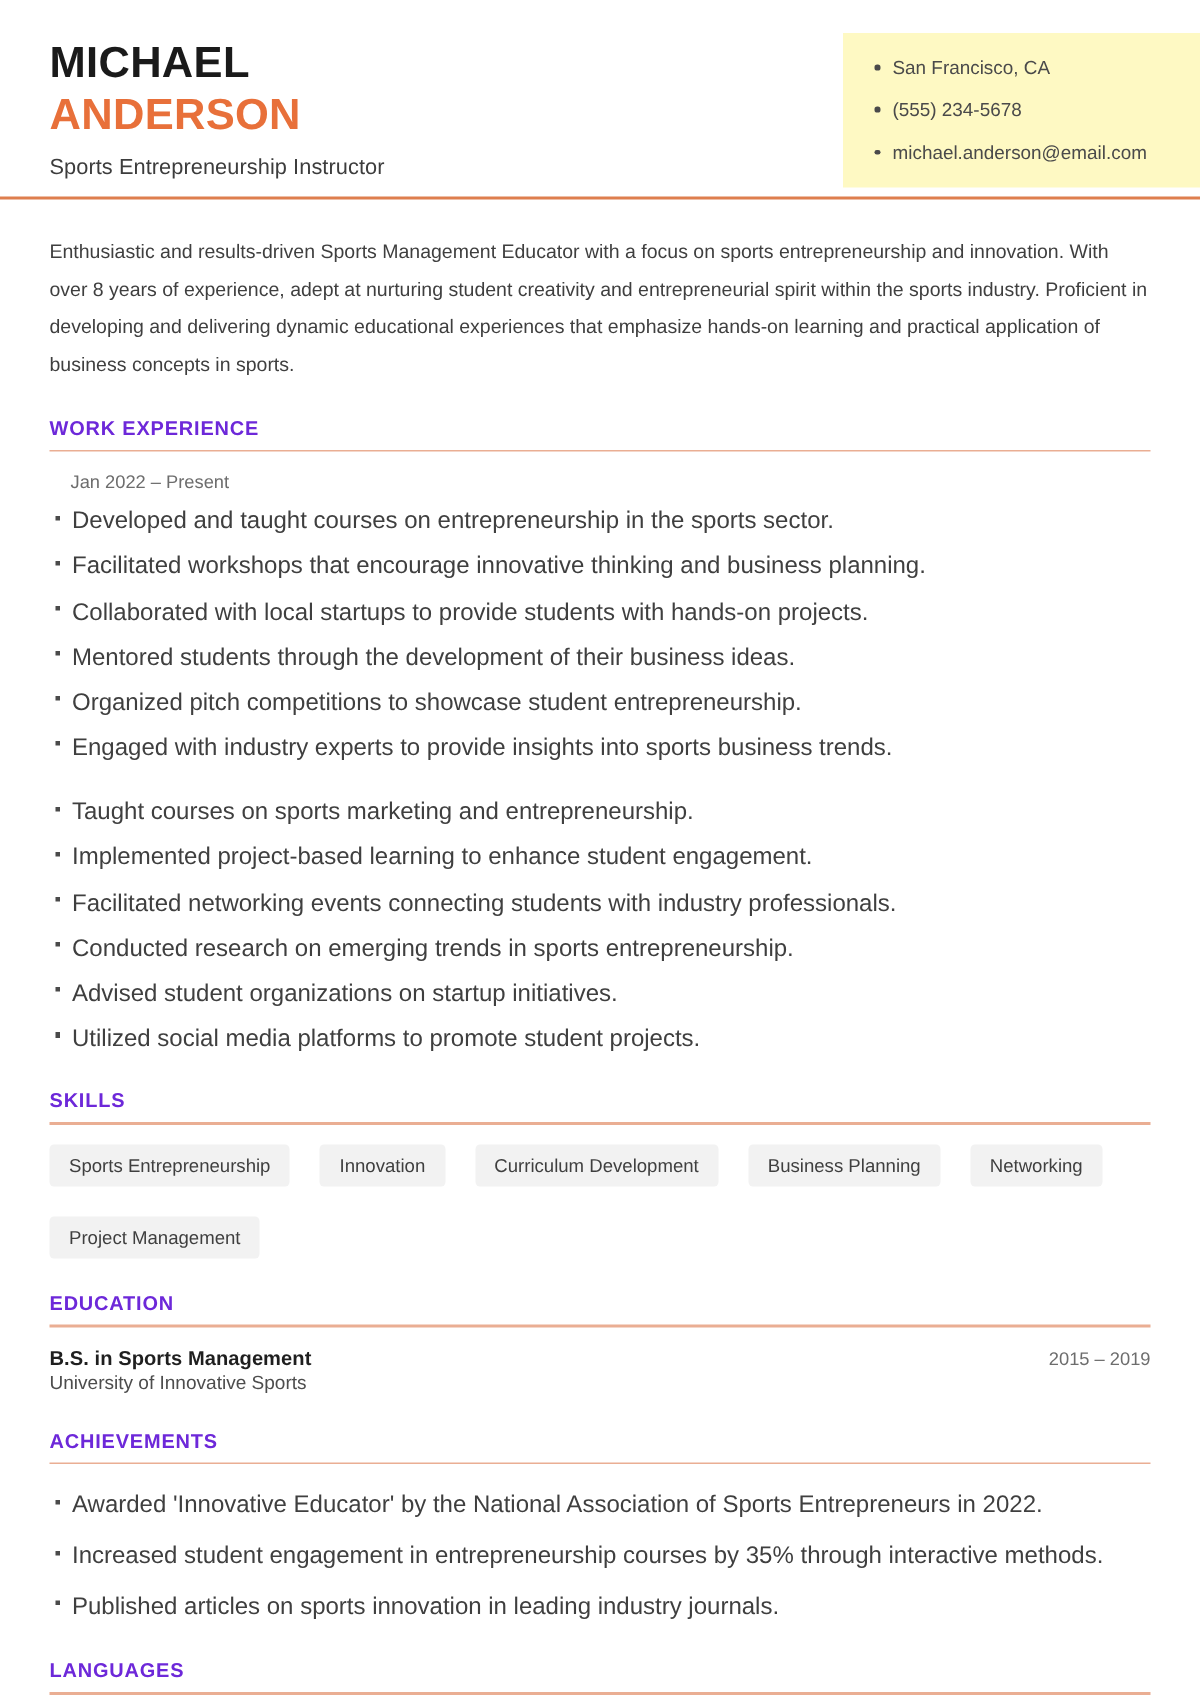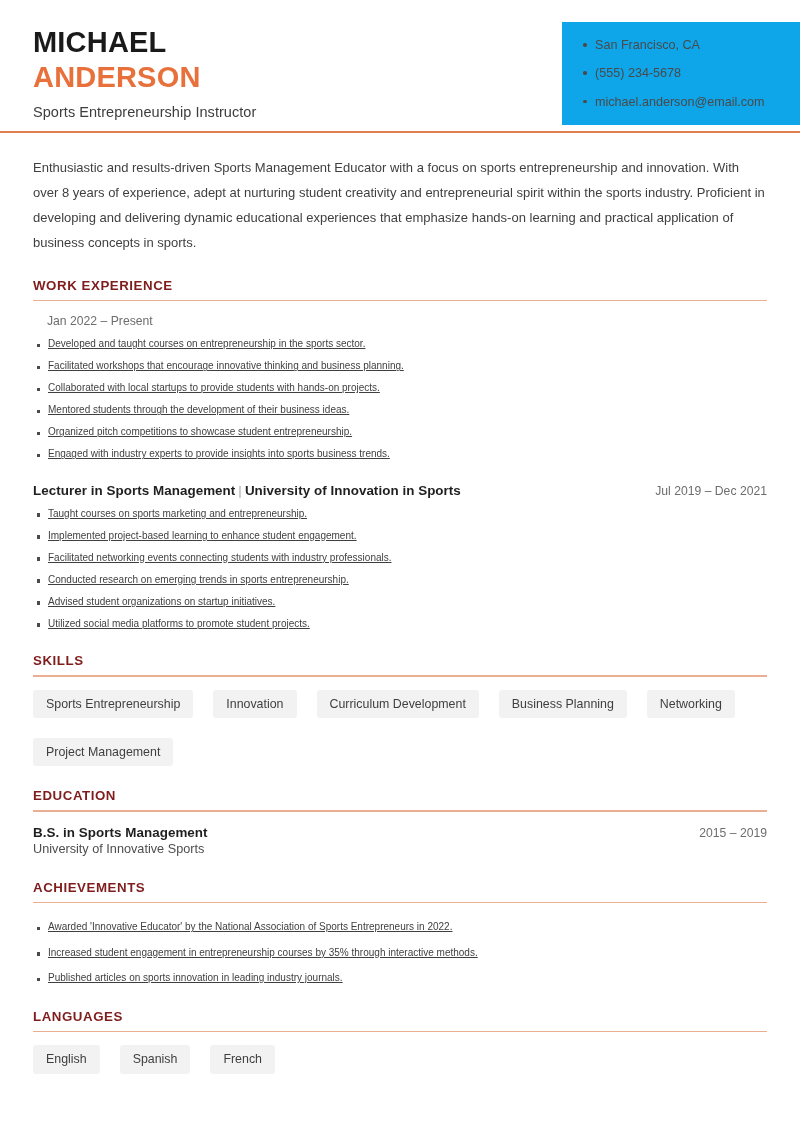--- a/index.html
+++ b/index.html
@@ -52,21 +52,21 @@
     margin-top: 9px;
     font-size: 14.5px;
     color: #3d3d3d;
     font-weight: normal;
     letter-spacing: 0.05px;
   }
 
   .contact-box {
     width: 238px;
     margin-top: 22px;
-    background: #0ea5e9;
+    background: #fef9c3;
     padding: 16px 0 16px 20px;
     align-self: flex-start;
   }
 
   .contact-item {
     position: relative;
     font-size: 12.6px;
     color: #4a4a4a;
     line-height: 1.15;
     padding-left: 13px;
@@ -106,21 +106,21 @@
     color: #3f3f3f;
     text-align: left;
   }
 
   
   .section { margin-top: 22px; }
 
   .section-title {
     font-size: 13.3px;
     font-weight: bold;
-    color: #7f1d1d;
+    color: #6d28d9;
     letter-spacing: 0.55px;
     margin-bottom: 7px;
   }
 
   .section-rule {
     height: 1.5px;
     background: #EAAE93;
     margin-bottom: 13px;
   }
 
@@ -159,26 +159,25 @@
     font-size: 12.7px;
     color: #4d4d4d;
     margin-top: 2px;
   }
 
   
   .bullets { list-style: none; }
 
   .bullets li {
     position: relative;
-    font-size: 10px;
+    font-size: 16px;
     color: #3f3f3f;
     line-height: 1.35;
     padding-left: 15px;
     margin-bottom: 8.5px;
-    text-decoration: underline;
   }
   .bullets li:last-child { margin-bottom: 0; }
 
   .bullets li::before {
     content: "";
     position: absolute;
     left: 4px;
     top: 6.5px;
     width: 3.2px;
     height: 3.2px;
@@ -244,26 +243,20 @@
           <li>Developed and taught courses on entrepreneurship in the sports sector.</li>
           <li>Facilitated workshops that encourage innovative thinking and business planning.</li>
           <li>Collaborated with local startups to provide students with hands-on projects.</li>
           <li>Mentored students through the development of their business ideas.</li>
           <li>Organized pitch competitions to showcase student entrepreneurship.</li>
           <li>Engaged with industry experts to provide insights into sports business trends.</li>
         </ul>
       </div>
 
       <div class="entry" style="margin-top:22px;">
-        <div class="entry-head">
-          <div class="entry-title">
-            <span>Lecturer in Sports Management</span><span class="entry-sep">|</span><span>University of Innovation in Sports</span>
-          </div>
-          <div class="entry-date">Jul 2019 – Dec 2021</div>
-        </div>
         <ul class="bullets">
           <li>Taught courses on sports marketing and entrepreneurship.</li>
           <li>Implemented project-based learning to enhance student engagement.</li>
           <li>Facilitated networking events connecting students with industry professionals.</li>
           <li>Conducted research on emerging trends in sports entrepreneurship.</li>
           <li>Advised student organizations on startup initiatives.</li>
           <li>Utilized social media platforms to promote student projects.</li>
         </ul>
       </div>
     </div>

